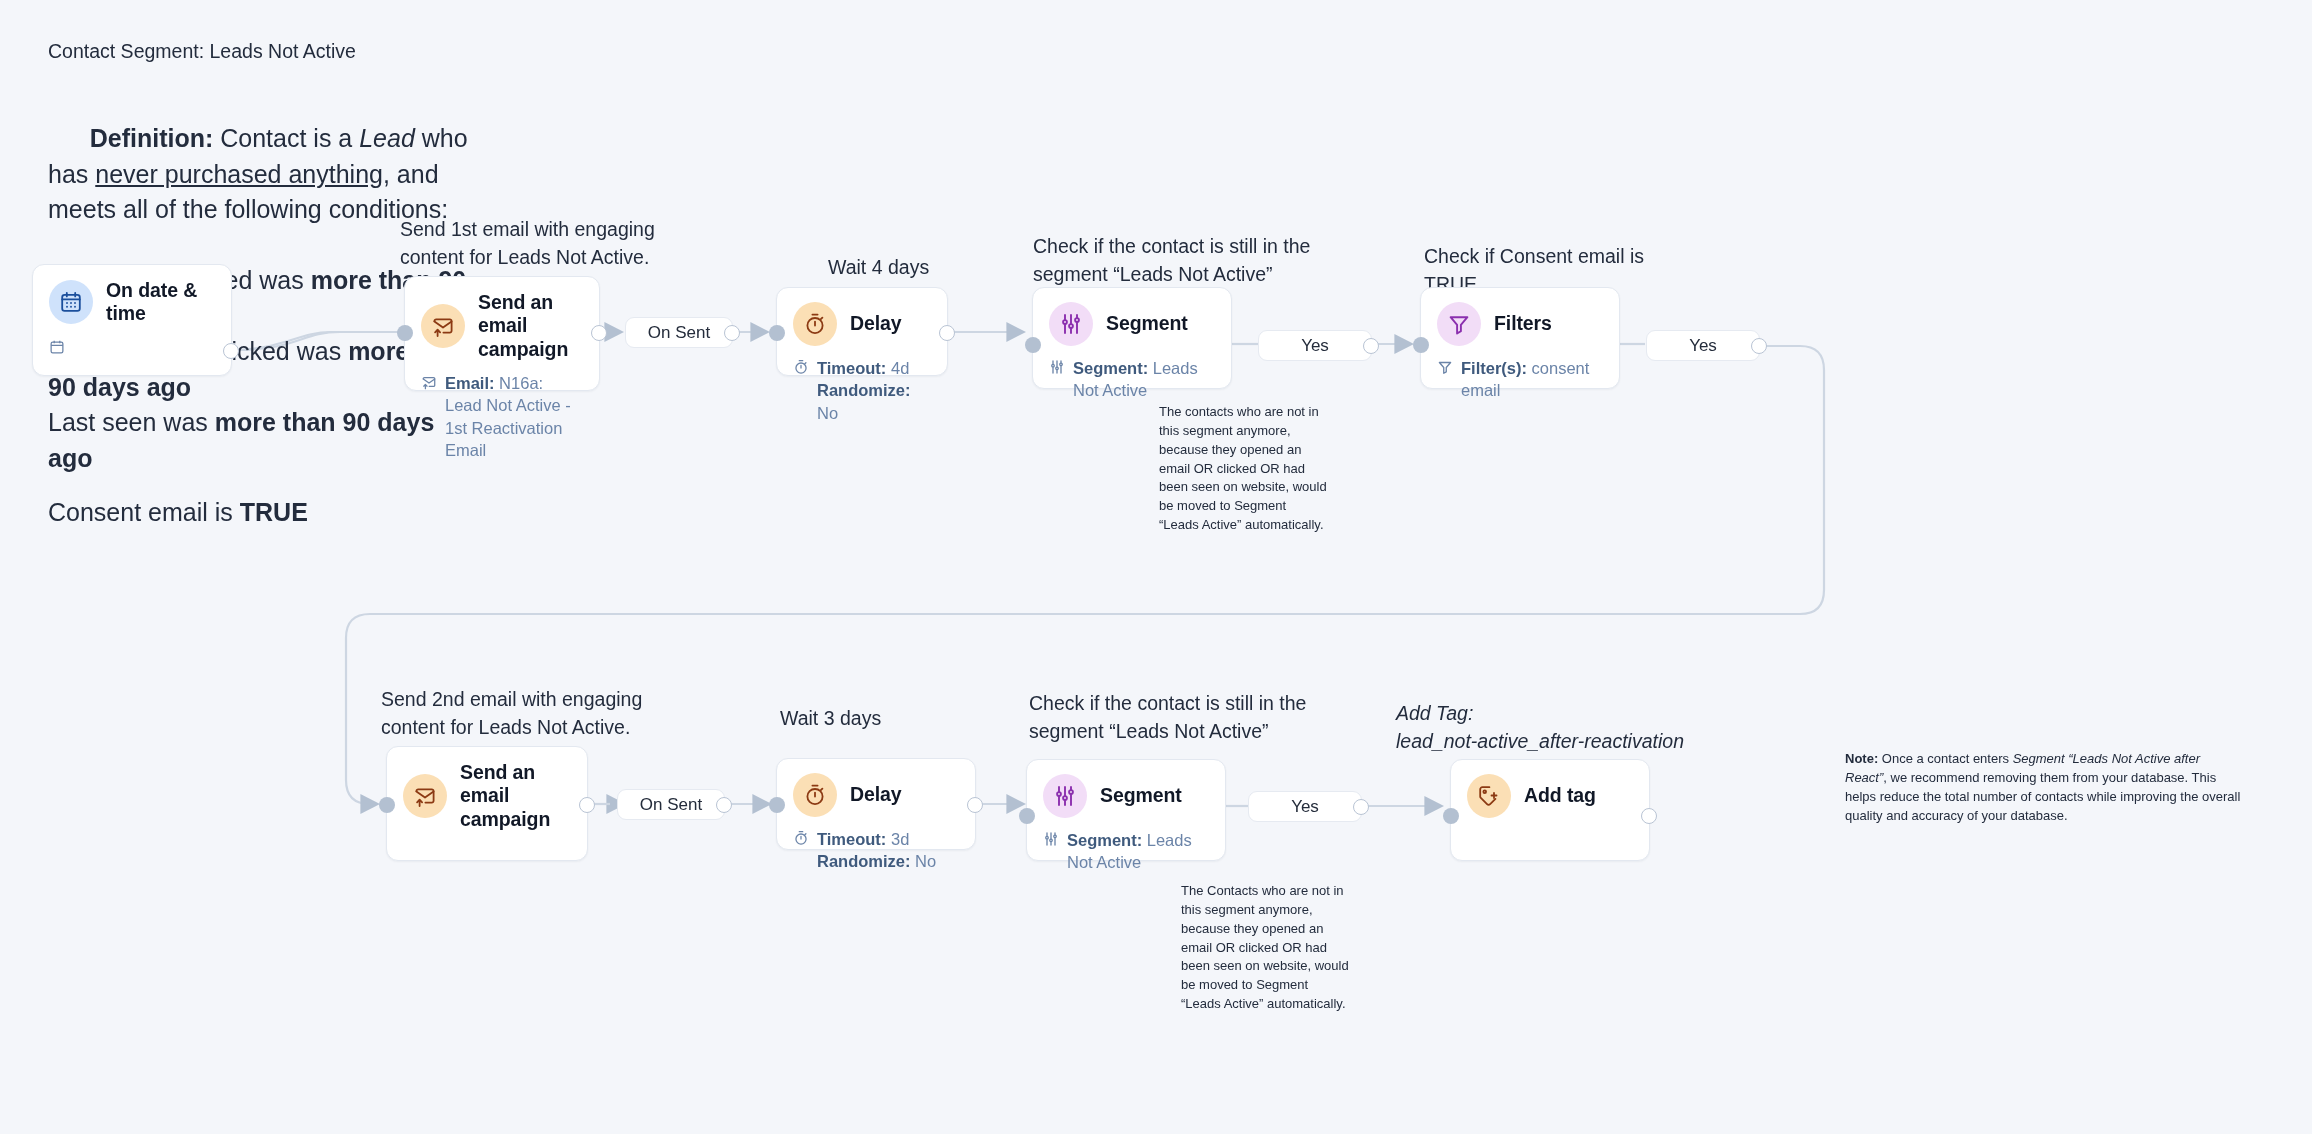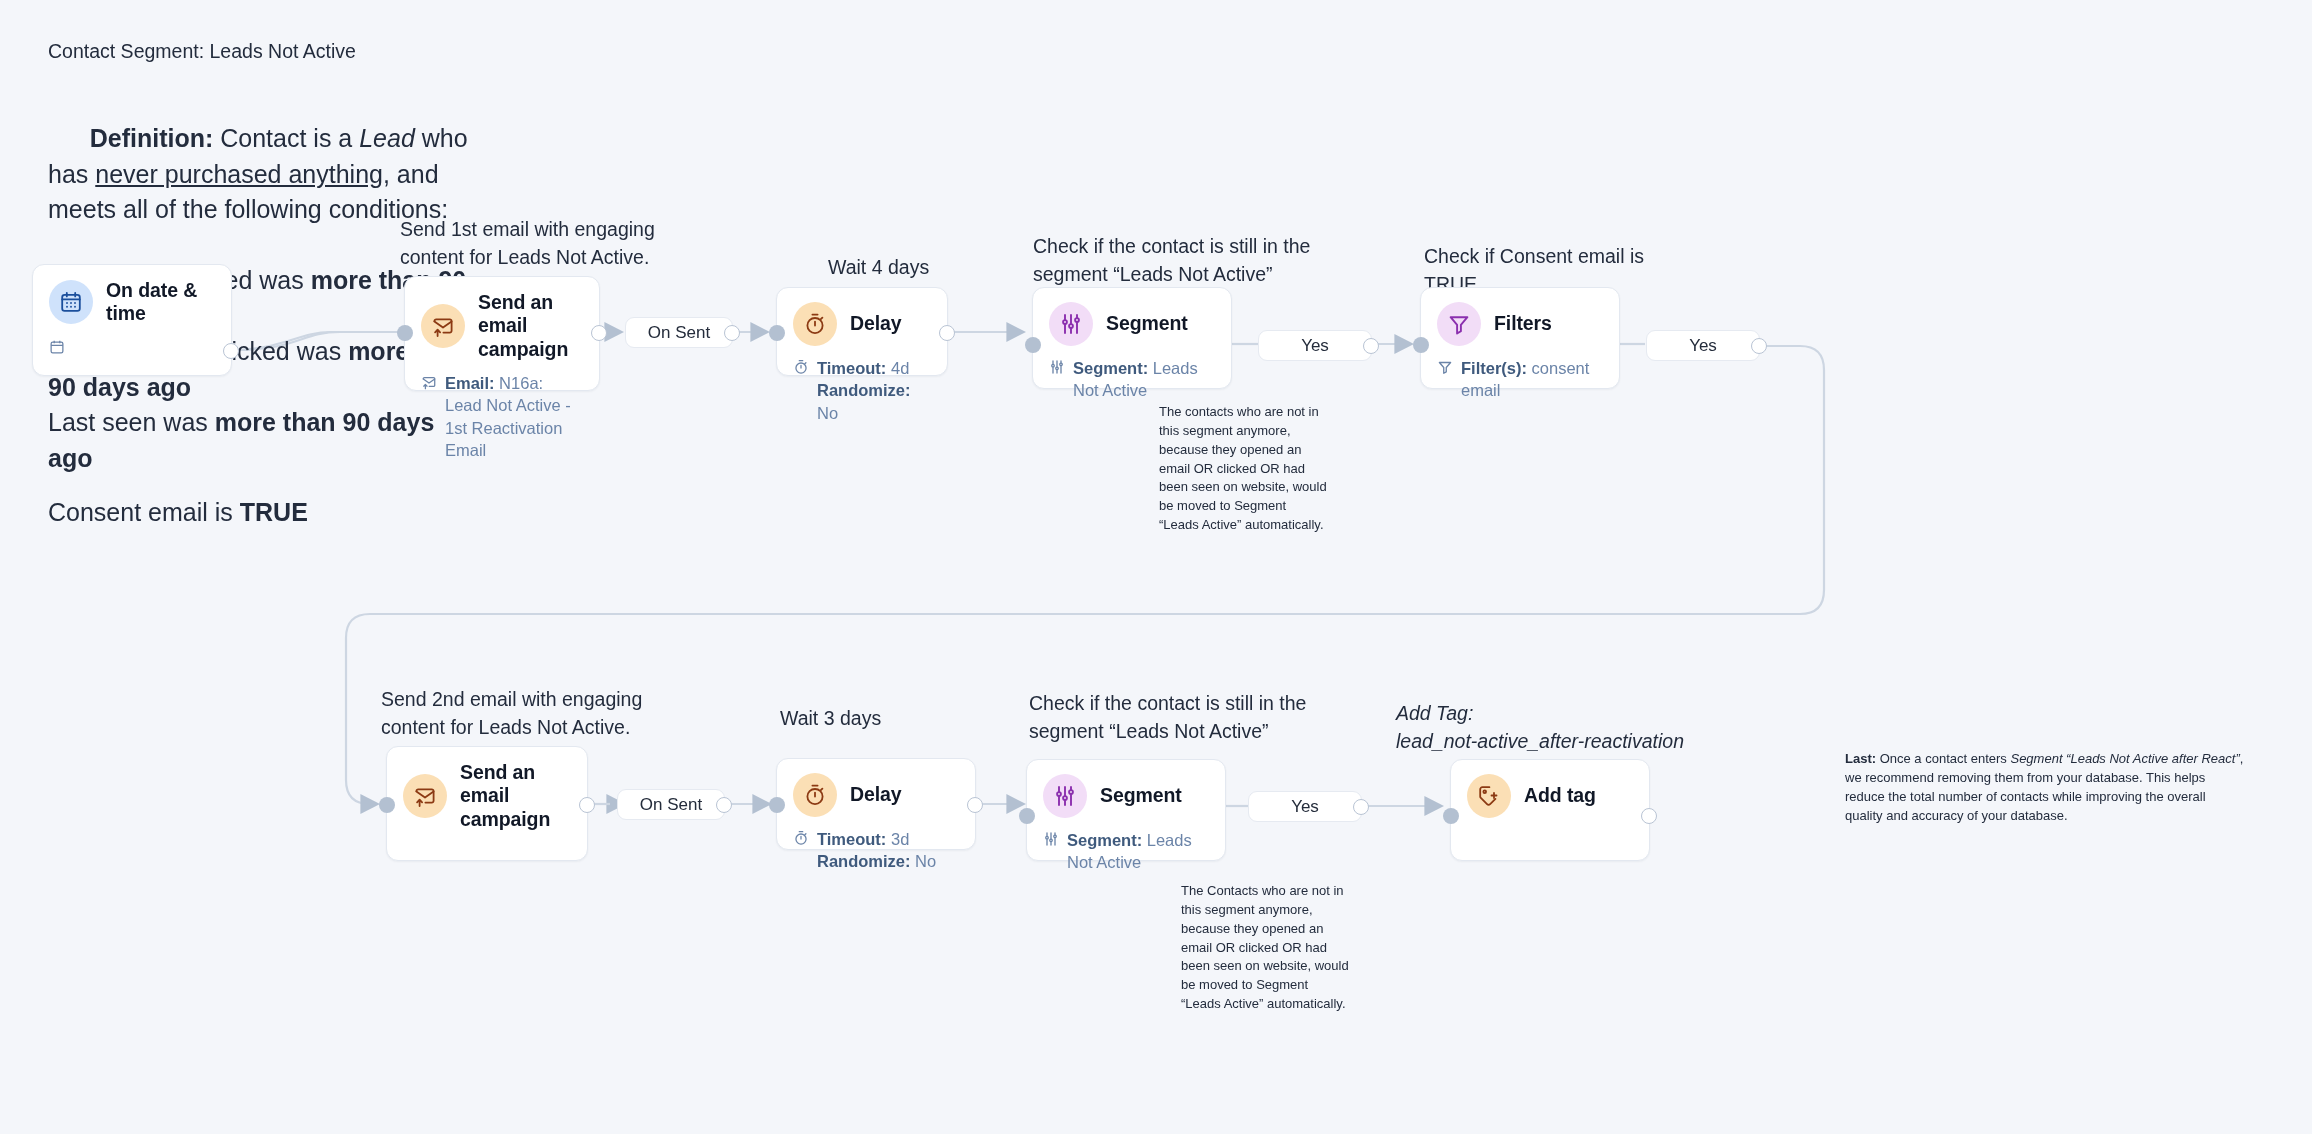--- a/index.html
+++ b/index.html
@@ -163,21 +163,21 @@
 been seen on website, would
 be moved to Segment
 “Leads Active” automatically.</div>
   <div class="annot" style="left:1181px;top:882px;width:232px;">The Contacts who are not in
 this segment anymore,
 because they opened an
 email OR clicked OR had
 been seen on website, would
 be moved to Segment
 “Leads Active” automatically.</div>
-  <div class="annot" style="left:1845px;top:750px;width:400px;"><b>Last:</b><span> Once a contact enters </span><i>Segment “Leads Not Active after React”</i><span>, we recommend removing them from your database. This helps reduce the total number of contacts while improving the overall quality and accuracy of your database.</span></div>
+  <div class="annot" style="left:1845px;top:750px;width:400px;"><b>Note:</b><span> Once a contact enters </span><i>Segment “Leads Not Active after React”</i><span>, we recommend removing them from your database. This helps reduce the total number of contacts while improving the overall quality and accuracy of your database.</span></div>
 
   <div class="node" style="left:32px;top:264px;width:200px;height:112px;">
     <div class="node-head">
       <div class="node-ico" style="background:#cfe2fb;">
         <svg width="24" height="24" viewBox="0 0 24 24" fill="none" stroke="#1b4f9c" stroke-width="1.8" stroke-linecap="round">
           <rect x="3.2" y="4.8" width="17.6" height="16" rx="2.4"></rect>
           <path d="M3.2 9.4h17.6M7.8 2.8v3.6M16.2 2.8v3.6"></path>
           <circle cx="8" cy="13" r=".95" fill="#1b4f9c" stroke="none"></circle>
           <circle cx="12" cy="13" r=".95" fill="#1b4f9c" stroke="none"></circle>
           <circle cx="16" cy="13" r=".95" fill="#1b4f9c" stroke="none"></circle>

